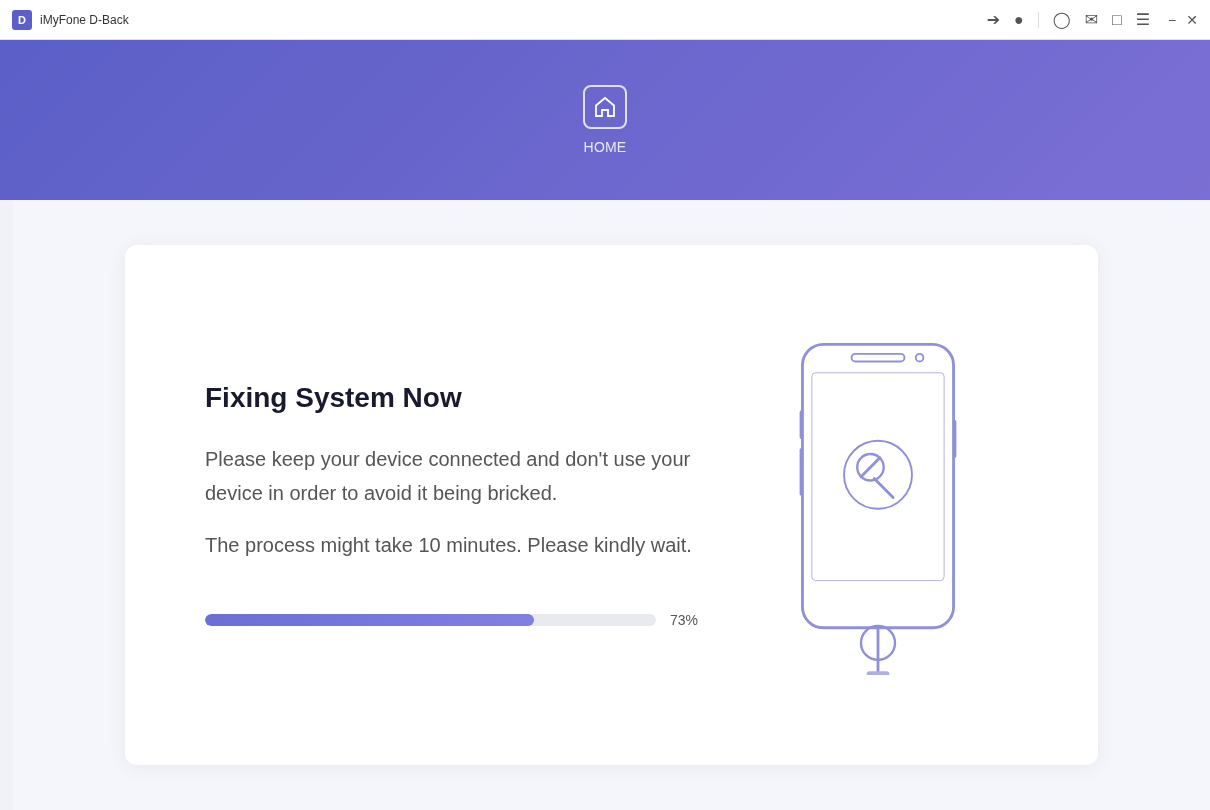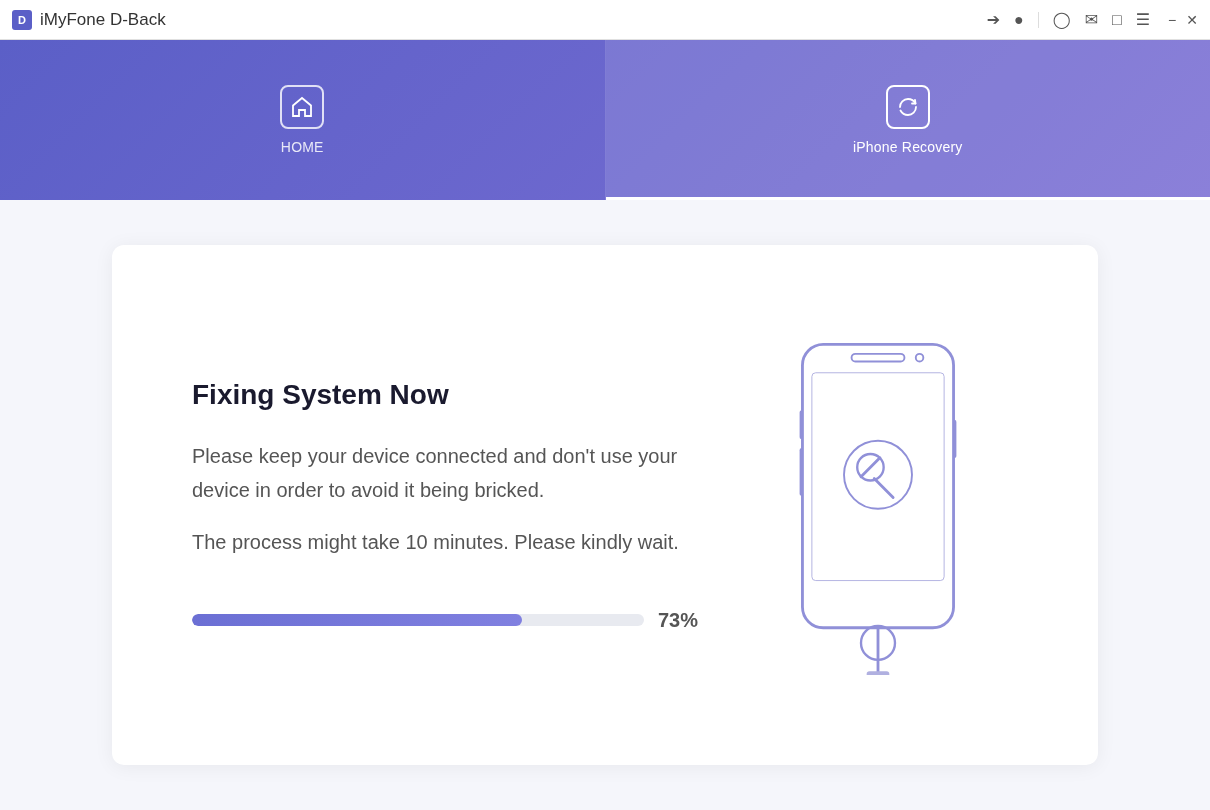--- a/index.html
+++ b/index.html
@@ -35,21 +35,21 @@
       background: #5b5fc7;
       color: white;
       border-radius: 3px;
       display: flex;
       align-items: center;
       justify-content: center;
       font-size: 11px;
       font-weight: bold;
     }
     .app-title {
-      font-size: 17px;
+      font-size: 12px;
       color: #333;
       font-weight: 500;
     }
     .title-right {
       display: flex;
       align-items: center;
       gap: 14px;
     }
     .title-icon {
       color: #555;
@@ -127,20 +127,21 @@
     }
 
     
     .main-content {
       flex: 1;
       background: #f5f6fb;
       display: flex;
       align-items: center;
       justify-content: center;
       padding: 40px 112px;
+      margin-left: 13px;
     }
     .content-card {
       background: white;
       border-radius: 12px;
       width: 100%;
       max-width: 1050px;
       height: 520px;
       display: flex;
       align-items: center;
       padding: 60px 80px;
@@ -180,23 +181,23 @@
       border-radius: 6px;
       overflow: hidden;
     }
     .progress-bar-fill {
       height: 100%;
       background: linear-gradient(90deg, #6b6fd4, #8080e0);
       border-radius: 6px;
       transition: width 0.3s;
     }
     .progress-pct {
-      font-size: 20px;
-      color: #555;
-      font-weight: 700;
+      font-size: 14px;
+      color: #555;
+      font-weight: 400;
       white-space: nowrap;
     }
     .content-right {
       width: 280px;
       display: flex;
       align-items: center;
       justify-content: center;
       flex-shrink: 0;
     }
 
@@ -236,30 +237,20 @@
 
 <div class="nav-bar">
   <div class="nav-item">
     <div class="nav-icon-wrap">
       <svg width="24" height="24" viewBox="0 0 24 24" fill="none">
         <path d="M3 10.5L12 3L21 10.5V21H15V15H9V21H3V10.5Z" stroke="white" stroke-width="1.8" fill="none"></path>
       </svg>
     </div>
     <span class="nav-label">HOME</span>
   </div>
-  <div class="nav-item active">
-    <div class="nav-icon-wrap">
-      <svg width="24" height="24" viewBox="0 0 24 24" fill="none">
-        <path d="M4 12C4 7.58 7.58 4 12 4C15.3 4 18.1 5.9 19.5 8.5" stroke="white" stroke-width="1.8" stroke-linecap="round"></path>
-        <path d="M20 12C20 16.42 16.42 20 12 20C8.7 20 5.9 18.1 4.5 15.5" stroke="white" stroke-width="1.8" stroke-linecap="round"></path>
-        <polyline points="19,5 19.5,8.5 16,8.5" stroke="white" stroke-width="1.8" stroke-linecap="round" stroke-linejoin="round" fill="none"></polyline>
-      </svg>
-    </div>
-    <span class="nav-label">iPhone Recovery</span>
-  </div>
 </div>
 
 <div class="main-content">
   <div class="content-card">
     <div class="content-left">
       <h1 class="fixing-title">Fixing System Now</h1>
       <p class="fixing-desc">Please keep your device connected and don't use your device in order to avoid it being bricked.</p>
       <p class="fixing-note">The process might take 10 minutes. Please kindly wait.</p>
       <div class="progress-area">
         <div class="progress-bar-bg">

